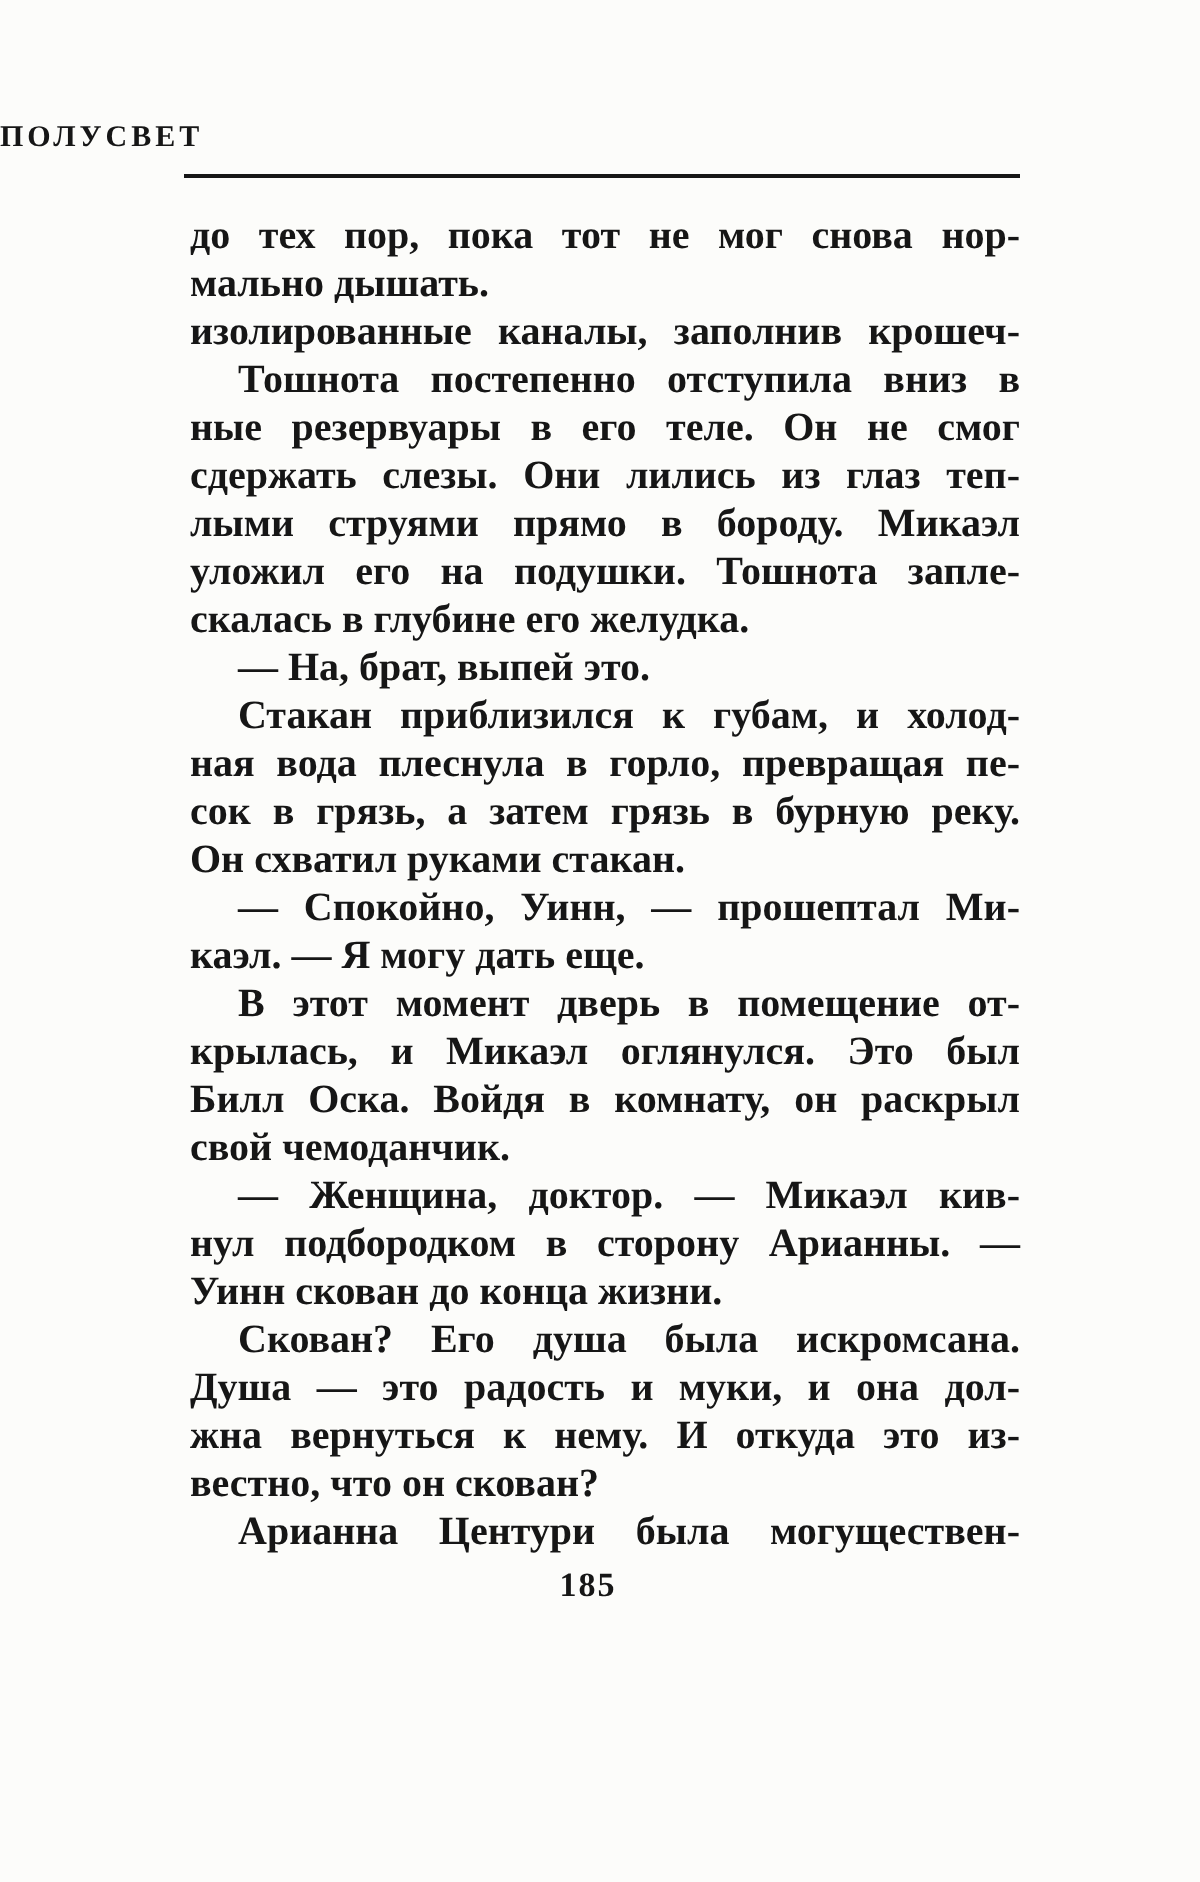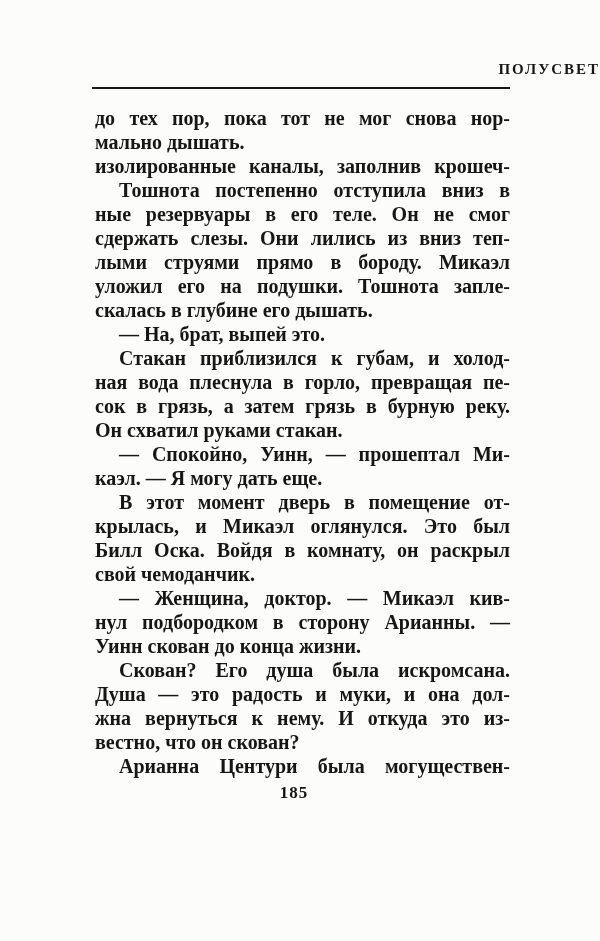--- a/index.html
+++ b/index.html
@@ -23,21 +23,21 @@
     color: var(--ink);
     font-family: "Liberation Serif", "DejaVu Serif", serif;
     font-weight: 700;
     overflow: hidden;
   }
   .head-title {
     position: absolute;
     top: 61px;
     left: 0;
     right: 0;
-    text-align: right;
+    text-align: left;
     font-size: 15px;
     letter-spacing: 2px;
   }
   .head-rule {
     position: absolute;
     top: 87px;
     left: 92px;
     width: 418px;
     height: 2px;
     background: var(--ink);
@@ -83,24 +83,24 @@
   <div class="head-rule"></div>
   <div class="body-text">
       <div class="para">
         <div class="line">до тех пор, пока тот не мог снова нор-</div>
         <div class="line left-last">мально дышать.</div>
       </div>
       <div class="para">
         <div class="line">изолированные каналы, заполнив крошеч-</div>
         <div class="line indent">Тошнота постепенно отступила вниз в</div>
         <div class="line">ные резервуары в его теле. Он не смог</div>
-        <div class="line">сдержать слезы. Они лились из вниз теп-</div>
+        <div class="line">сдержать слезы. Они лились из глаз теп-</div>
         <div class="line">лыми струями прямо в бороду. Микаэл</div>
         <div class="line">уложил его на подушки. Тошнота запле-</div>
-        <div class="line left-last">скалась в глубине его дышать.</div>
+        <div class="line left-last">скалась в глубине его желудка.</div>
       </div>
       <div class="para">
         <div class="line indent left-last">— На, брат, выпей это.</div>
       </div>
       <div class="para">
         <div class="line indent">Стакан приблизился к губам, и холод-</div>
         <div class="line">ная вода плеснула в горло, превращая пе-</div>
         <div class="line">сок в грязь, а затем грязь в бурную реку.</div>
         <div class="line left-last">Он схватил руками стакан.</div>
       </div>

